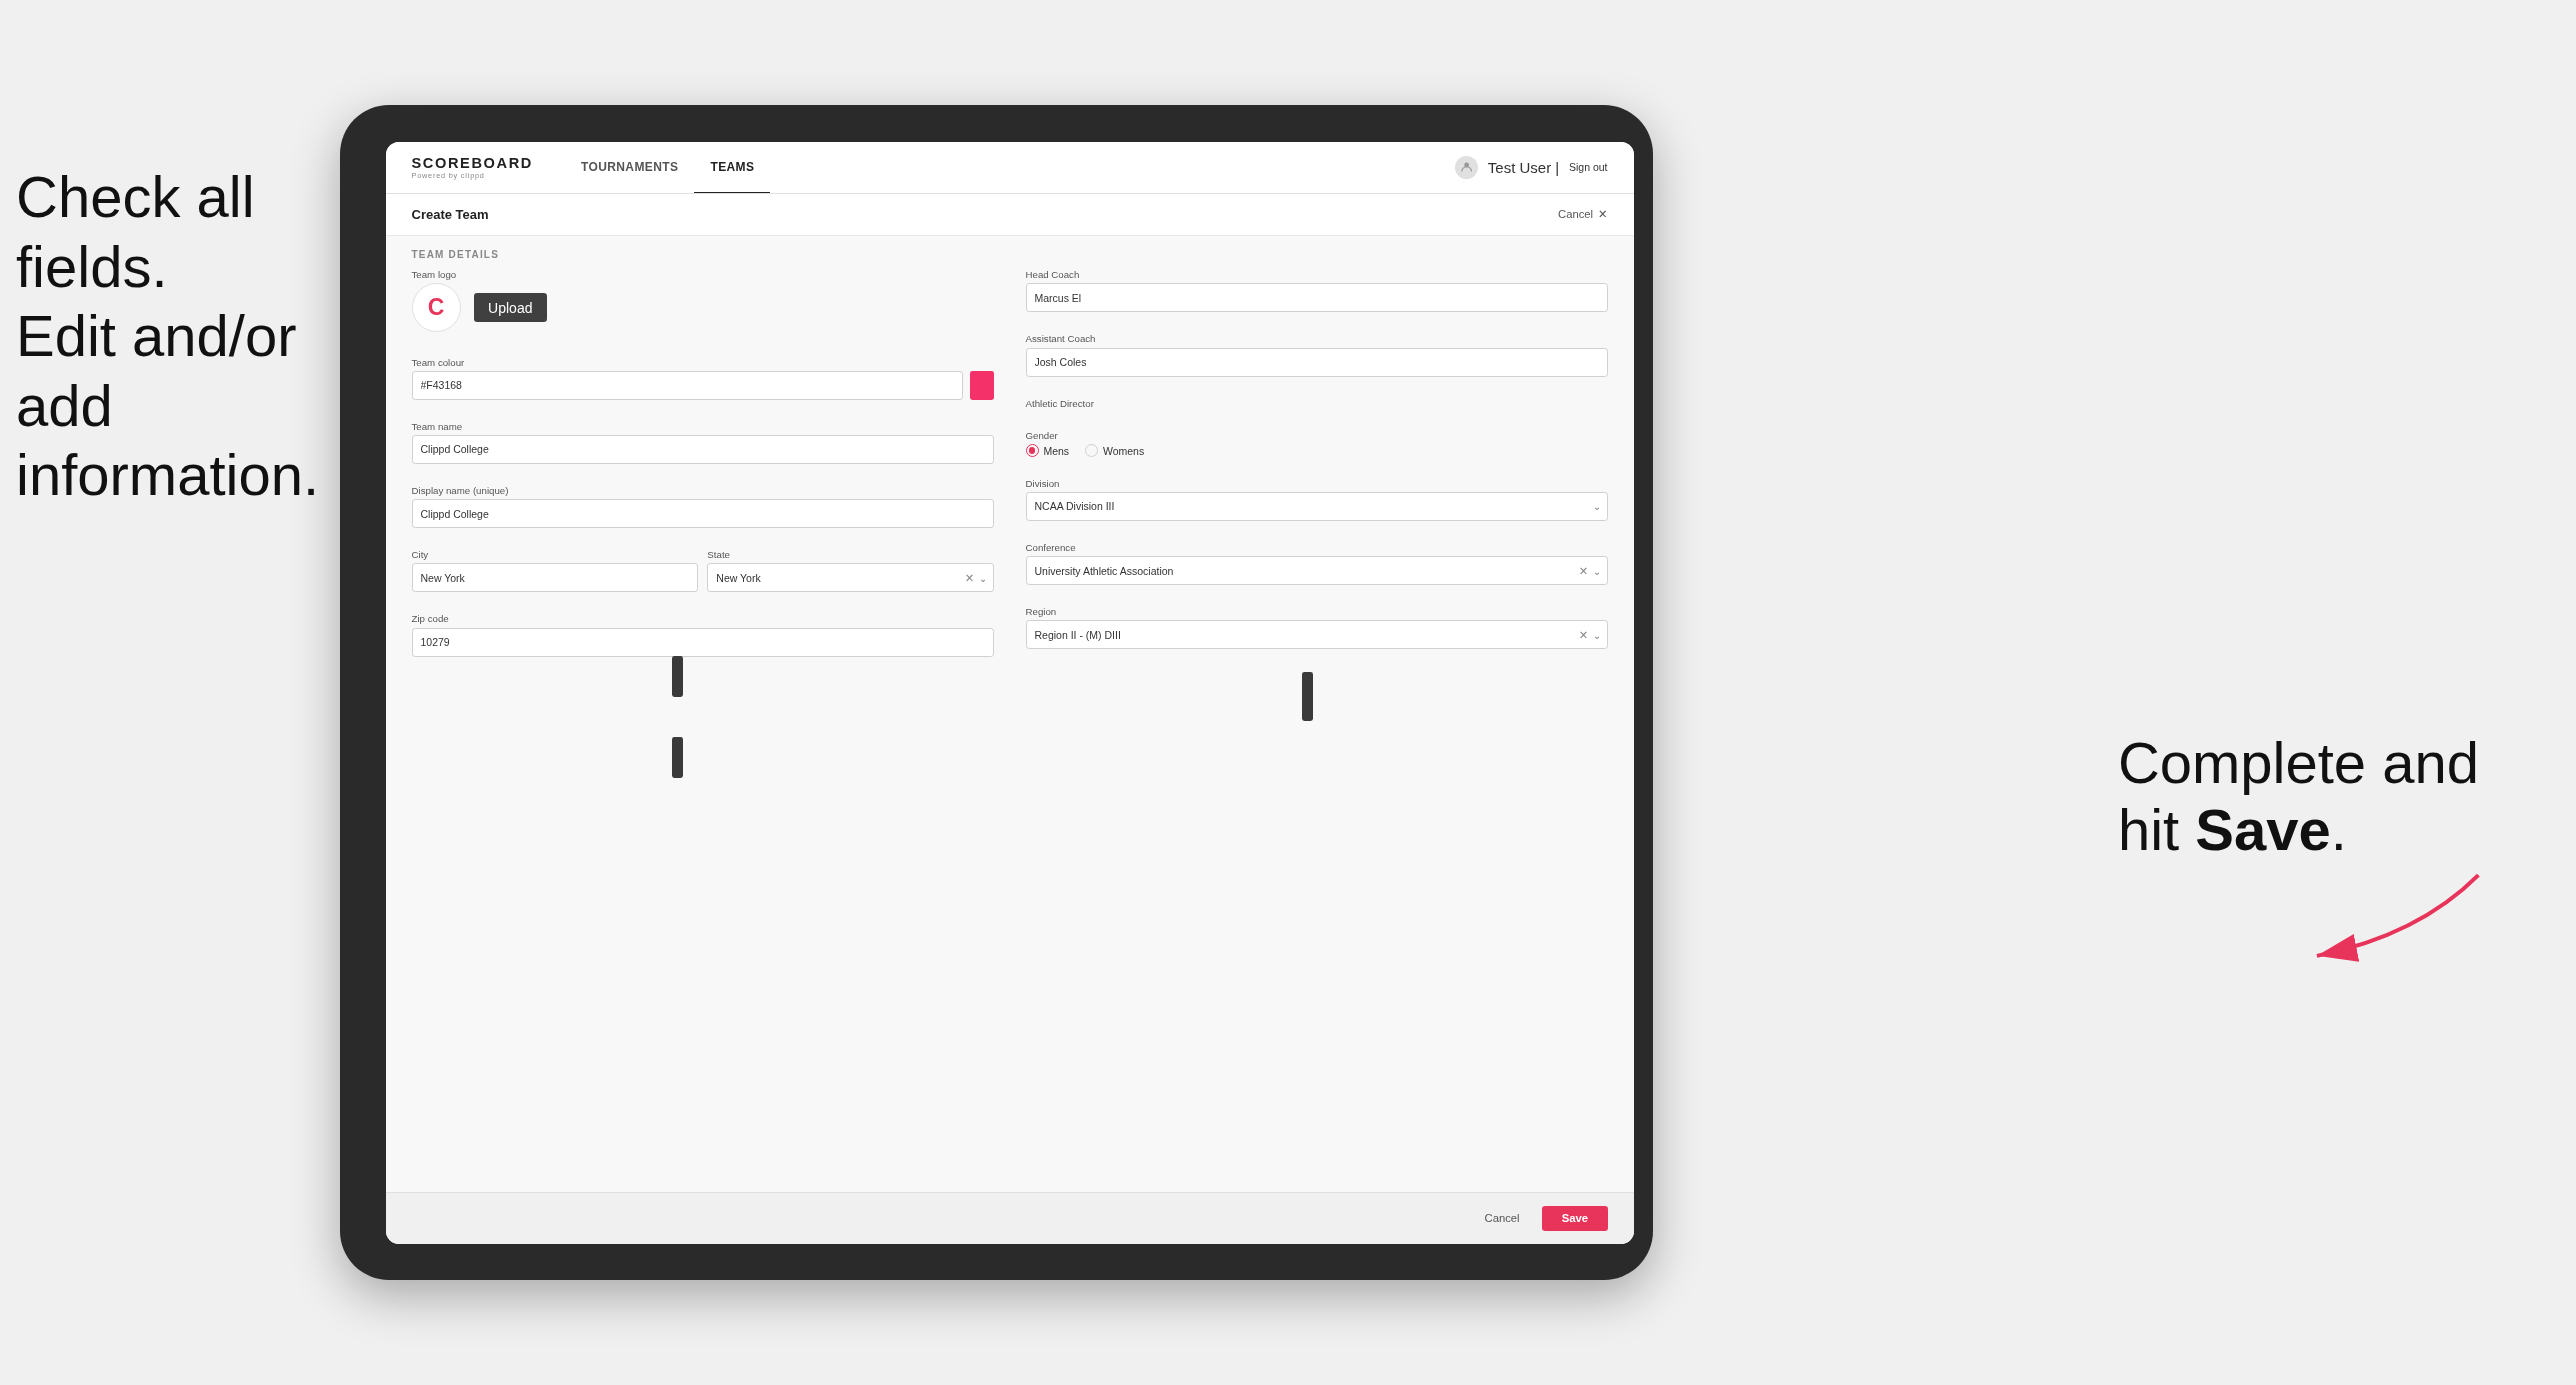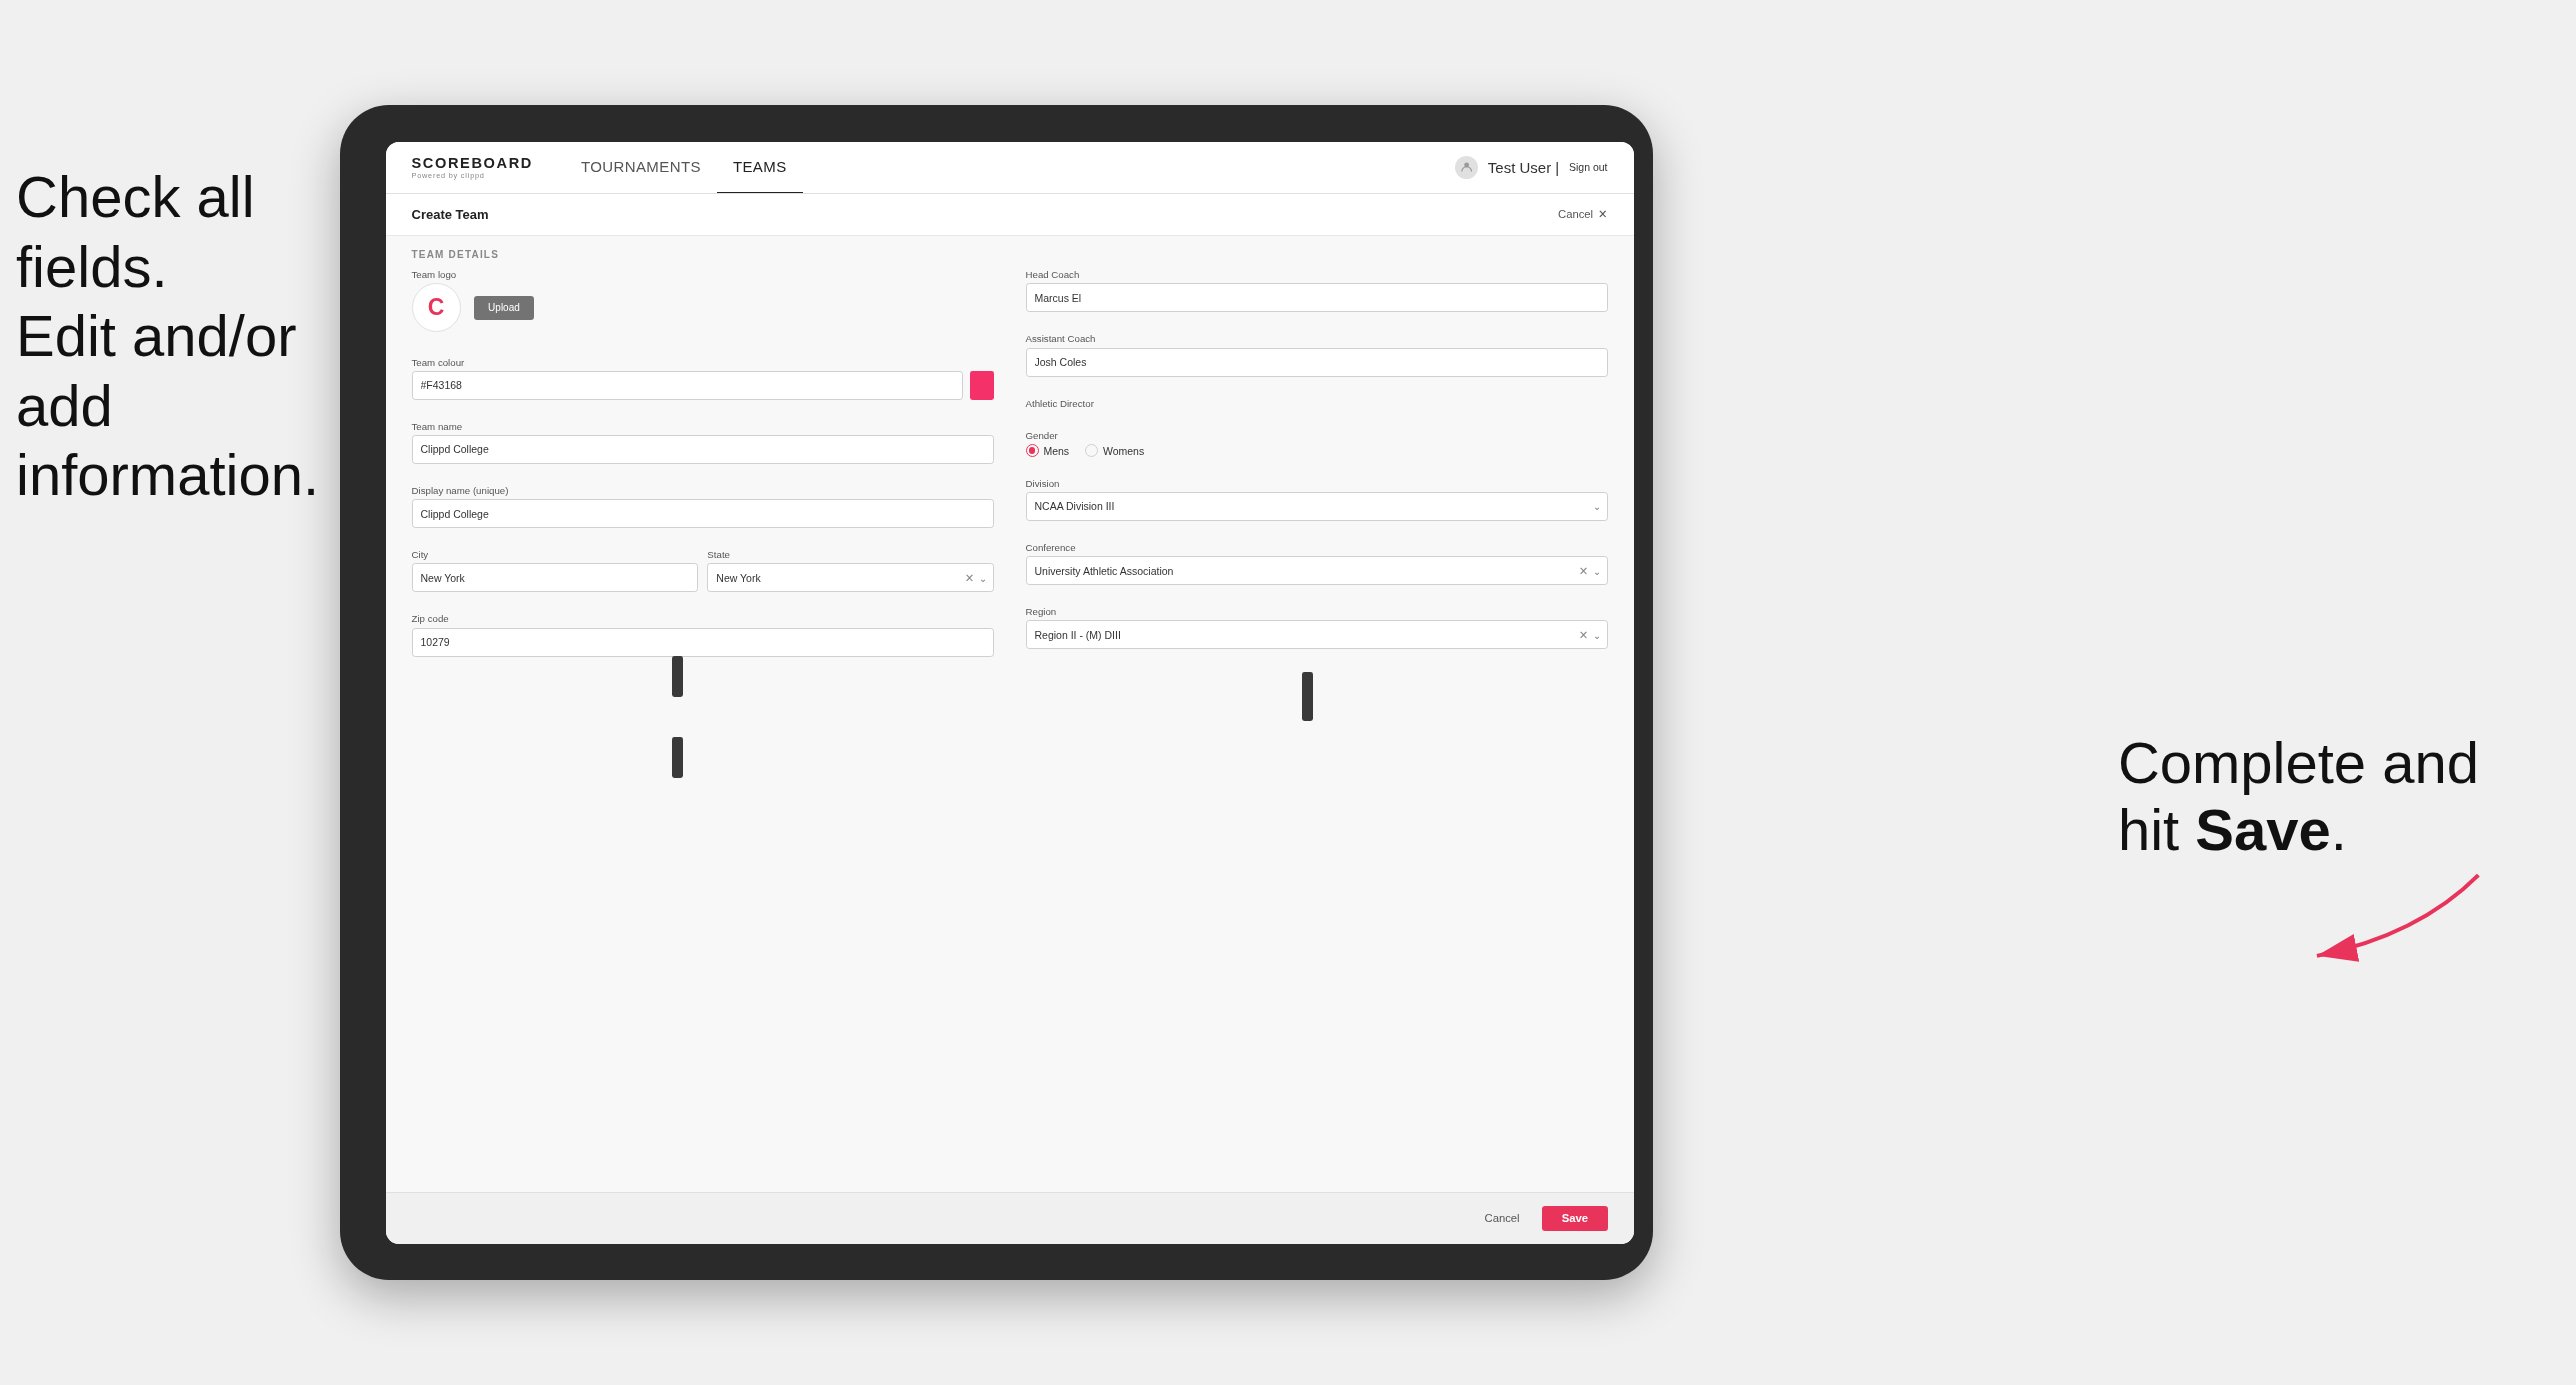--- a/index.html
+++ b/index.html
@@ -95,30 +95,30 @@
       letter-spacing: 0.8px;
     }
 
     .nav-links {
       display: flex;
       gap: 0;
       flex: 1;
     }
 
     .nav-link {
-      font-size: 15px;
+      font-size: 12px;
       color: #555;
       padding: 0 16px;
       height: 52px;
       display: flex;
       align-items: center;
       cursor: pointer;
       border-bottom: 1.6px solid transparent;
       text-transform: uppercase;
-      font-weight: 400;
+      font-weight: 700;
       letter-spacing: 0.4px;
     }
 
     .nav-link.active {
       color: #222;
       border-bottom: 1.6px solid #222;
     }
 
     .nav-right {
       display: flex;
@@ -247,26 +247,26 @@
       border: 1.6px solid #e0e0e0;
       display: flex;
       align-items: center;
       justify-content: center;
       font-size: 23px;
       font-weight: 800;
       color: #e8335a;
     }
 
     .upload-btn {
-      background: #737373;
+      background: #404040;
       color: #fff;
       border: none;
       border-radius: 3.2px;
       padding: 6.5px 14.6px;
-      font-size: 10px;
+      font-size: 14px;
       cursor: pointer;
       font-weight: 500;
       text-align: right;
     }
 
     
     .color-input-row {
       display: flex;
       align-items: center;
       gap: 6.5px;

